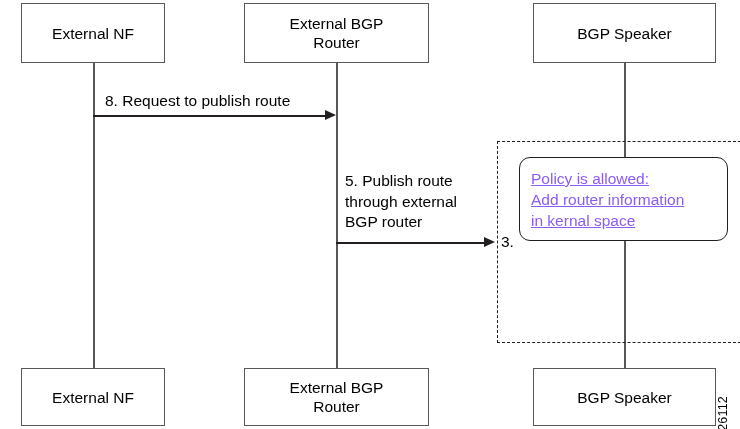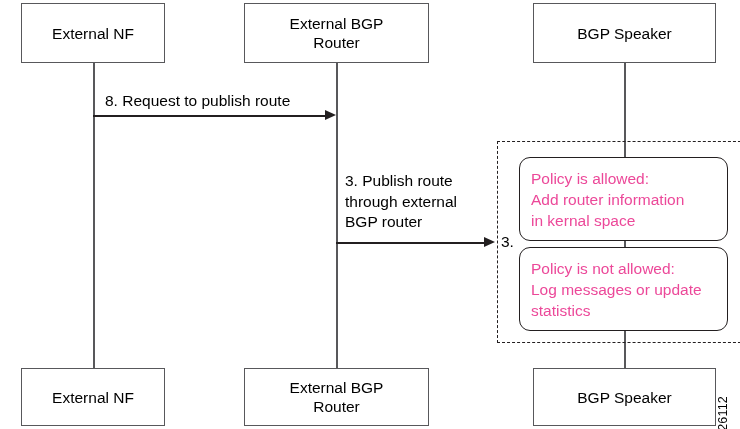--- a/index.html
+++ b/index.html
@@ -99,24 +99,25 @@
     border: 1.6px solid #231f20;
     border-radius: 11px;
     background: #ffffff;
     z-index: 3;
     display: flex;
     align-items: center;
   }
   .policy-box .policy-text {
     font-size: 15.5px;
     line-height: 21px;
-    color: #ec4899;
+    color: #8b5cf6;
     white-space: pre-line;
     padding-left: 11px;
     padding-right: 8px;
+    text-decoration: underline;
   }
 
   
   .figure-ref {
     position: absolute;
     font-size: 12.5px;
     color: #000000;
     transform: rotate(-90deg);
     transform-origin: left bottom;
     white-space: nowrap;
@@ -148,40 +149,35 @@
 
   <div class="message" style="left:77px; top:115px; width:243px;">
     <div class="msg-line" style="width:232px;"></div>
     <div class="msg-head" style="left:232px;"></div>
     <div class="msg-label" style="left:12px; top:-24px;">8. Request to publish route</div>
   </div>
 
   <div class="message" style="left:320px; top:242px; width:159px;">
     <div class="msg-line" style="width:148px;"></div>
     <div class="msg-head" style="left:148px;"></div>
-    <div class="msg-label" style="left:9px; top:-71px;">3. Publish route
+    <div class="msg-label" style="left:9px; top:-71px;">5. Publish route
 through external
 BGP router</div>
   </div>
 
   <div class="alt-frame" style="left:481px; top:141px; width:249px; height:202px;"></div>
 
   <div class="step-number" style="left:485px; top:233px;">3.</div>
 
   <div class="policy-box" style="left:503px; top:157px; width:209px; height:84px;">
     <div class="policy-text">Policy is allowed:
 Add router information
 in kernal space</div>
   </div>
 
-  <div class="policy-box" style="left:503px; top:247px; width:209px; height:84px;">
-    <div class="policy-text">Policy is not allowed:
-Log messages or update
-statistics</div>
-  </div>
 
   <div class="participant-box" style="left:5px; top:368px; width:144px; height:58px;">
     <span>External NF</span>
   </div>
 
   <div class="participant-box" style="left:228px; top:368px; width:185px; height:58px;">
     <span style="white-space: pre-line;">External BGP
 Router</span>
   </div>
 

